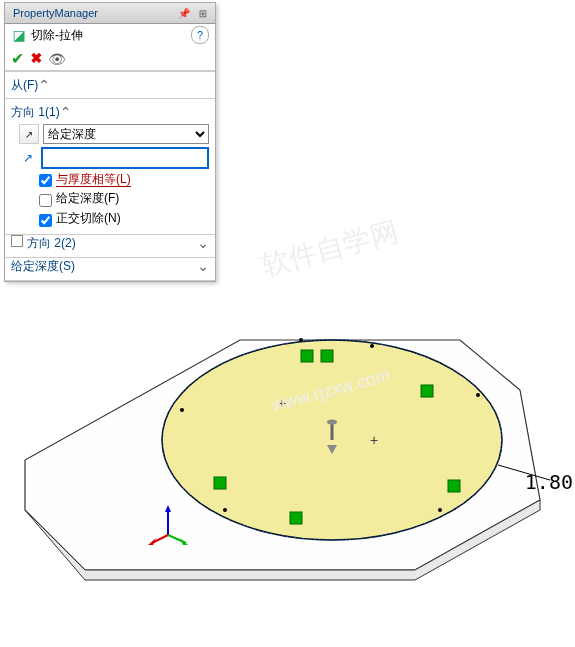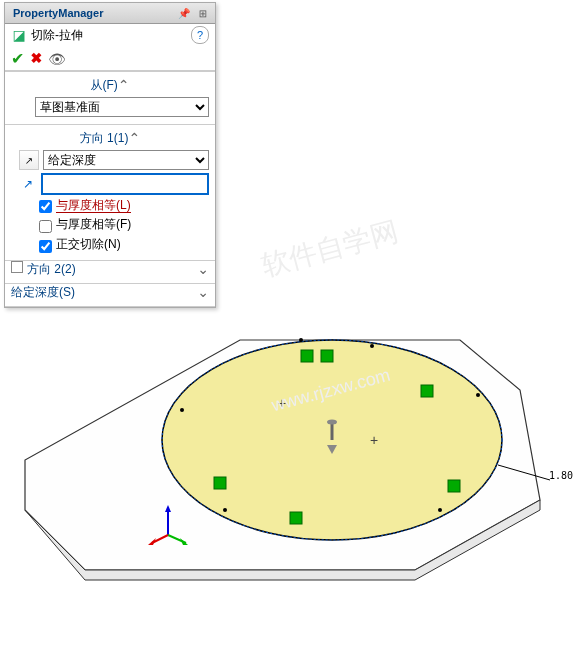--- a/index.html
+++ b/index.html
@@ -1,45 +1,45 @@
 <!DOCTYPE html>
 <html><head>
 <meta charset="utf-8">
 <style>
 body{margin:0;font-family:"Microsoft YaHei",Arial,sans-serif;font-size:12px;background:#fff;width:575px;height:647px;position:relative;overflow:hidden}
 .panel{position:absolute;left:4px;top:2px;width:210px;background:#fff;border:1px solid #aaa;box-shadow:2px 2px 4px rgba(0,0,0,0.2)}
 .titlebar{height:20px;background:linear-gradient(#e8e8e8,#d0d0d0);display:flex;align-items:center;padding:0 4px;border-bottom:1px solid #999}
-.titlebar-text{flex:1;color:#004080;font-weight:bold;font-size:11px;padding-left:4px}
+.titlebar-text{flex:1;color:#004080;font-weight:normal;font-size:11px;padding-left:4px}
 .titlebar-icons{display:flex;gap:2px}
 .ti{width:16px;height:16px;display:flex;align-items:center;justify-content:center;cursor:pointer;font-size:10px;color:#555}
 .feature-row{height:22px;display:flex;align-items:center;justify-content:space-between;padding:0 6px;background:#fff}
 .feature-name{display:flex;align-items:center;gap:4px;font-size:12px}
 .feat-icon{width:16px;height:16px;display:inline-flex;align-items:center;justify-content:center;color:#2a6;font-size:14px}
 .help-icon{width:16px;height:16px;border:1px solid #aaa;border-radius:8px;display:flex;align-items:center;justify-content:center;color:#0066cc;font-size:11px;cursor:pointer}
 .cmd-row{height:24px;display:flex;align-items:center;gap:6px;padding:0 6px;border-bottom:1px solid #ccc}
 .cmd-ok{color:#1a9c1a;font-size:16px;cursor:pointer}
 .cmd-x{color:#d00;font-size:14px;cursor:pointer;font-weight:bold}
 .cmd-eye{width:18px;height:14px;font-size:14px;color:#555;cursor:pointer}
 .section{border-top:1px solid #ccc;padding:4px 6px}
-.section-head{display:flex;align-items:center;justify-content:center;height:18px;cursor:pointer}
+.section-head{display:flex;align-items:center;justify-content:flex-start;height:18px;cursor:pointer}
 .section-title{color:#004080;font-size:12px}
 .chev{color:#666;font-size:14px}
 .row{display:flex;align-items:center;gap:4px;margin:3px 0;padding-left:8px}
 .icon-slot{width:18px;height:18px;border:1px solid #ccc;background:linear-gradient(#fff,#eee);display:flex;align-items:center;justify-content:center;font-size:10px;cursor:pointer}
 select{flex:1;font-size:12px;height:20px;background:#fff;border:1px solid #888}
 input[type=text]{flex:1;height:18px;border:2px solid #0066cc;font-size:12px;padding:0 2px}
 .cb-row{display:flex;align-items:flex-end;gap:4px;margin:3px 0;padding-left:28px}
 .cb-row input{margin:0}
 .hl{color:#a00;border-bottom:1px solid #a00;display:inline-block;line-height:14px}
 .section-collapsed{border-top:1px solid #ccc;height:22px;display:flex;justify-content:space-between;padding:0 6px;cursor:pointer}
 .section-collapsed .sq{width:10px;height:10px;border:1px solid #888;display:inline-flex;align-items:center;justify-content:center;font-size:9px;margin-right:4px}
 .viewport{position:absolute;left:0;top:0;width:575px;height:647px;z-index:-1}
 .watermark{position:absolute;color:#eee;font-size:28px;font-family:sans-serif;transform:rotate(-15deg);pointer-events:none}
 .triad{position:absolute;left:148px;top:505px;width:40px;height:40px}
-.dim-label{position:absolute;right:2px;top:470px;font-family:monospace;font-size:10px;color:#000}
+.dim-label{position:absolute;right:2px;top:470px;font-family:monospace;font-size:20px;color:#000}
 </style>
 </head>
 <body>
 
 <svg class="viewport" viewBox="0 0 575 647">
   <path d="M 25 510 L 85 570 L 415 570 L 540 500 L 520 390 L 460 340 L 240 340 L 25 460 Z" fill="#fefefe" stroke="#333" stroke-width="1.2"></path>
   <path d="M 25 510 L 85 580 L 415 580 L 540 510 L 540 500 L 415 570 L 85 570 L 25 510" fill="#e8e8e8" stroke="#333" stroke-width="1"></path>
   <ellipse cx="332" cy="440" rx="170" ry="100" fill="#f3ec9e" stroke="#000" stroke-width="1.5"></ellipse>
   <ellipse cx="332" cy="440" rx="170" ry="100" fill="none" stroke="#0066ff" stroke-width="0.8" stroke-dasharray="2 2"></ellipse>
   <text x="278" y="408" font-size="14" fill="#444">+</text>
@@ -99,23 +99,20 @@
     <span class="cmd-ok">✔</span>
     <span class="cmd-x">✖</span>
     <span class="cmd-eye">👁</span>
   </div>
 
   <div class="section">
     <div class="section-head">
       <span class="section-title">从(F)</span>
       <span class="chev">⌃</span>
     </div>
-    <div class="row" style="padding-left:24px">
-      <select><option>草图基准面</option></select>
-    </div>
   </div>
 
   <div class="section">
     <div class="section-head">
       <span class="section-title">方向 1(1)</span>
       <span class="chev">⌃</span>
     </div>
     <div class="row">
       <span class="icon-slot">↗</span>
       <select><option>给定深度</option></select>
@@ -123,21 +120,21 @@
     <div class="row">
       <span style="width:18px;text-align:center;color:#06c">↗</span>
       <input type="text" value="" style="">
     </div>
     <div class="cb-row">
         <input type="checkbox" checked="" style="">
         <span class="hl">与厚度相等(L)</span>
       </div>
     <div class="cb-row">
         <input type="checkbox" style="">
-        <span>与厚度相等(F)</span>
+        <span>给定深度(F)</span>
       </div>
     <div class="cb-row">
         <input type="checkbox" checked="" style="">
         <span>正交切除(N)</span>
       </div>
   </div>
 
   <div class="section-collapsed">
     <span><span class="sq"></span><span class="section-title">方向 2(2)</span></span>
     <span class="chev">⌄</span>

